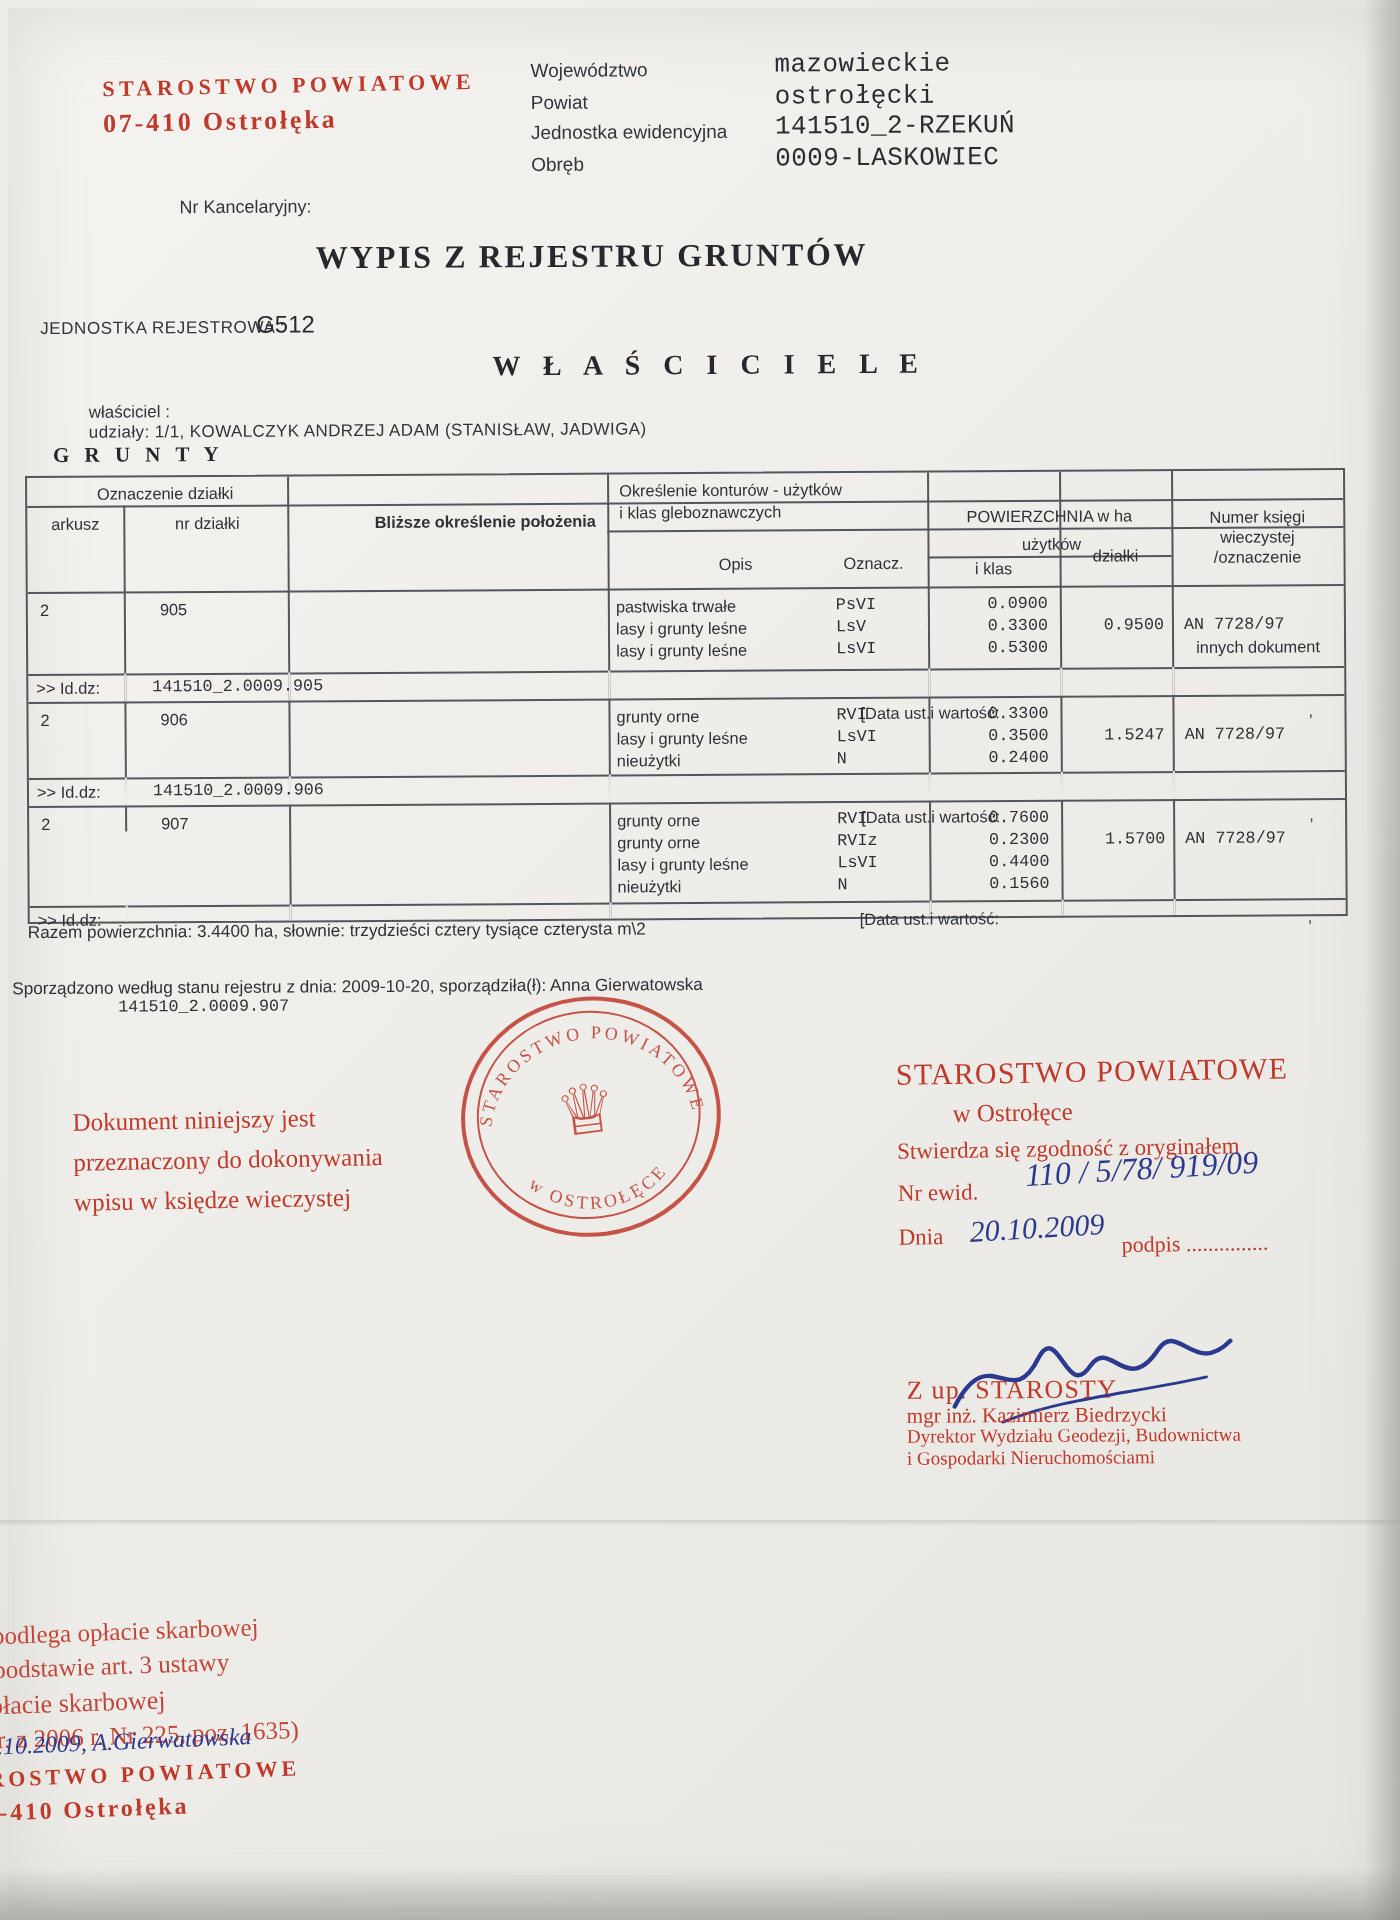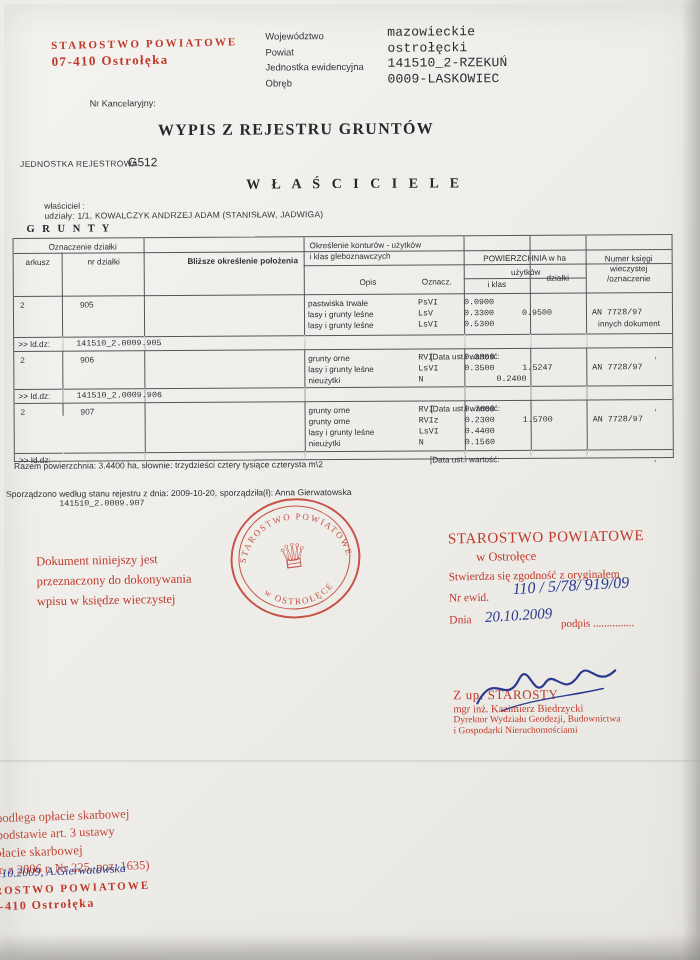--- a/index.html
+++ b/index.html
@@ -173,21 +173,21 @@
     color: #2f3136;
     line-height: 11px;
     text-align: center;
   }
   .num {
     position: absolute;
     font-size: 8.4px;
     color: #2f3136;
     line-height: 11.6px;
     font-family: "Liberation Mono", monospace;
-    text-align: left;
+    text-align: right;
   }
   .numl {
     position: absolute;
     font-size: 8.4px;
     color: #2f3136;
     line-height: 11.6px;
     font-family: "Liberation Mono", monospace;
   }
 
   .sumline {
@@ -459,21 +459,21 @@
       <div class="cell" style="left:6px; top:116px;">2</div>
       <div class="cell" style="left:66px; top:116px;">906</div>
       <div class="cell" style="left:294px; top:116px;">grunty orne</div>
       <div class="cell" style="left:294px; top:127px;">lasy i grunty leśne</div>
       <div class="cell" style="left:294px; top:138px;">nieużytki</div>
       <div class="numl" style="left:404px; top:116px;">RVI</div>
       <div class="numl" style="left:404px; top:127px;">LsVI</div>
       <div class="numl" style="left:404px; top:138px;">N</div>
       <div class="num" style="left:450px; top:116px; width:60px;">0.3300</div>
       <div class="num" style="left:450px; top:127px; width:60px;">0.3500</div>
-      <div class="num" style="left:450px; top:138px; width:60px;padding-left:32px;">0.2400</div>
+      <div class="num" style="left:450px; top:138px; width:60px;">0.2400</div>
       <div class="num" style="left:508px; top:127px; width:60px;">1.5247</div>
       <div class="numl" style="left:578px; top:127px;">AN 7728/97</div>
 
       <div class="cell" style="left:4px; top:152px;">&gt;&gt; Id.dz:</div>
       <div class="numl" style="left:62px; top:152px;">141510_2.0009.906</div>
       <div class="cell" style="left:416px; top:167px;">[Data ust.i wartość:</div>
       <div class="cell" style="left:640px; top:167px;">,</div>
 
       <div class="cell" style="left:6px; top:168px;">2</div>
       <div class="cell" style="left:66px; top:168px;">907</div>

